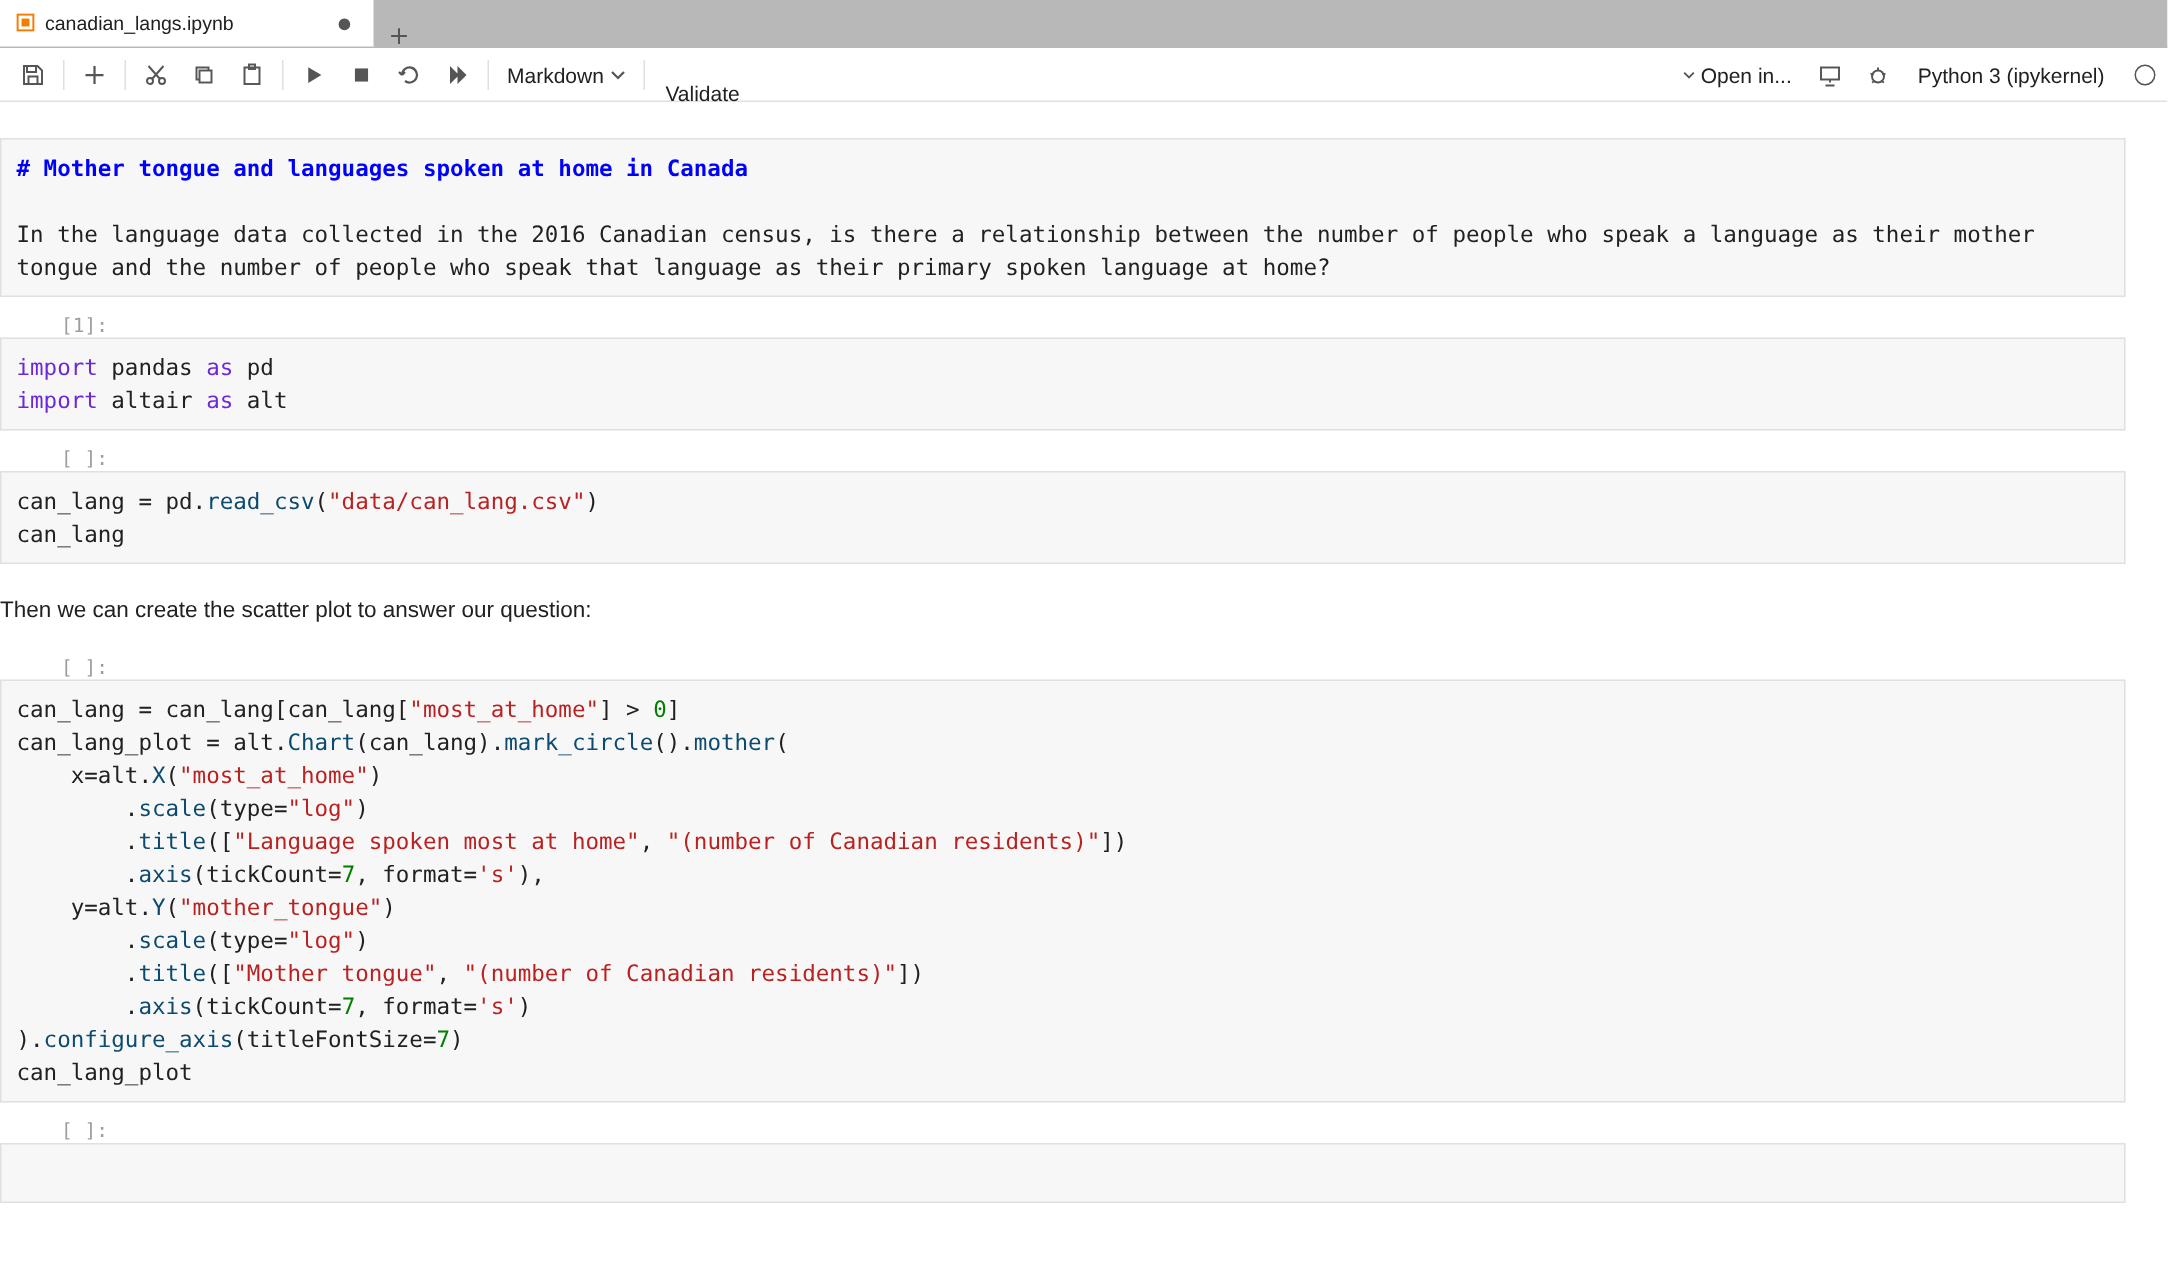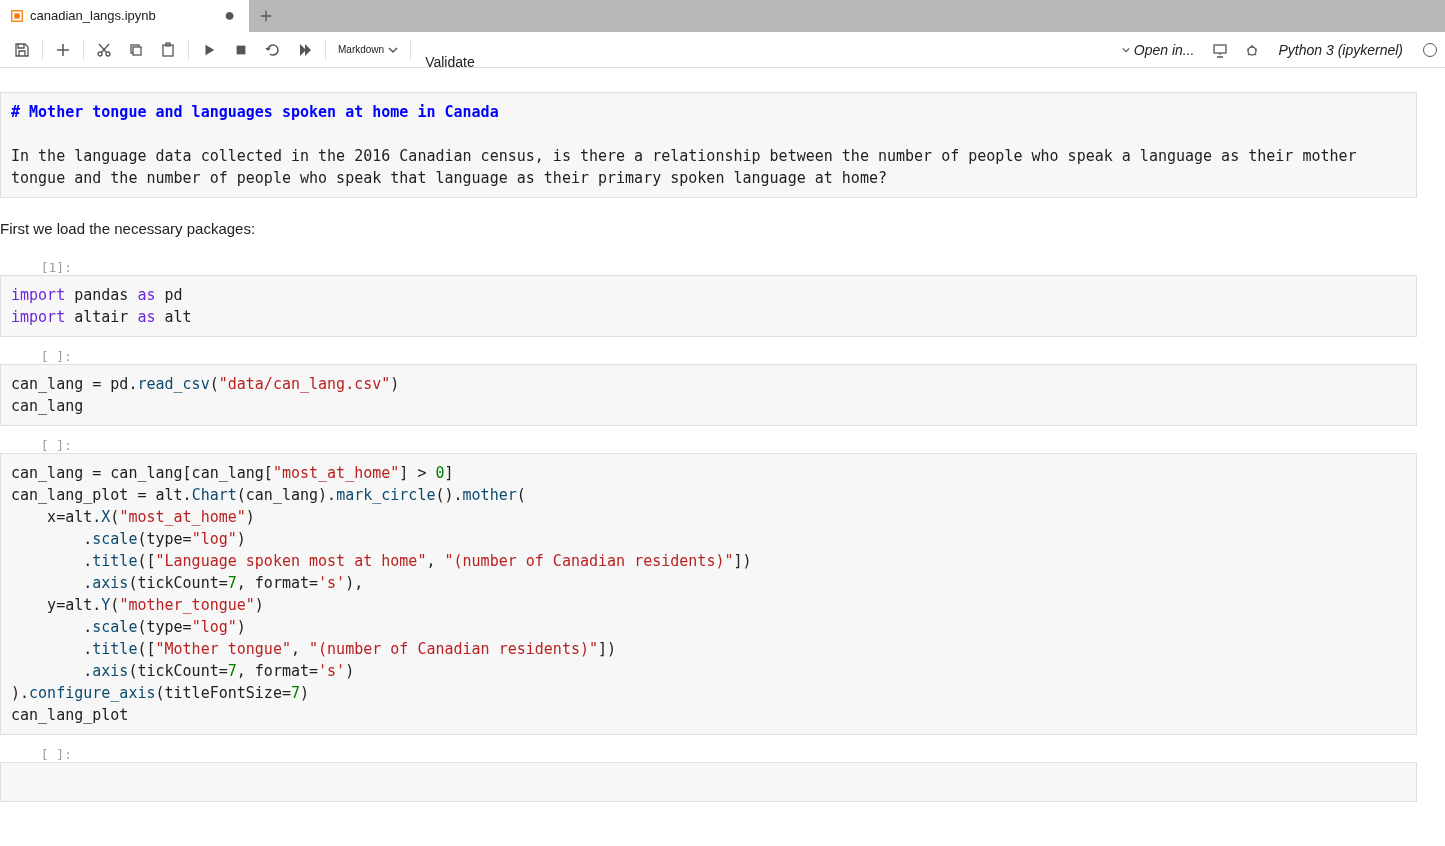--- a/index.html
+++ b/index.html
@@ -1,33 +1,33 @@
 <!DOCTYPE html>
 <html><head>
 <meta charset="utf-8">
 <style>
 * { box-sizing: border-box; margin: 0; padding: 0; }
 body { font-family: -apple-system, BlinkMacSystemFont, "Segoe UI", Helvetica, Arial, sans-serif; font-size: 13px; color: #212121; background: #fff; overflow: hidden; }
 
 
-.tabbar { display: flex; align-items: center; background: #b8b8b8; height: 32px; border-bottom: 1px solid #b8b8b8; }
+.tabbar { display: flex; align-items: flex-end; background: #b8b8b8; height: 32px; border-bottom: 1px solid #b8b8b8; }
 .tab { display: flex; align-items: center; background: #fff; height: 32px; padding: 0 10px; border-right: 1px solid #b8b8b8; gap: 6px; min-width: 250px; }
 .tab-icon { width: 14px; height: 14px; display: inline-block; }
 .tab-title { font-size: 13px; flex: 1; }
 .tab-dirty { color: #555; font-size: 18px; padding: 0 4px; }
 .tab-new { width: 32px; display: flex; align-items: center; justify-content: center; color: #555; font-size: 18px; }
 
 
 .toolbar { display: flex; align-items: center; height: 36px; padding: 0 8px; border-bottom: 1px solid #e0e0e0; gap: 4px; }
 .tb-btn { width: 28px; height: 28px; display: flex; align-items: center; justify-content: center; color: #555; cursor: pointer; border-radius: 2px; }
 .tb-sep { width: 1px; height: 20px; background: #e0e0e0; margin: 0 2px; }
-.tb-select { display: flex; align-items: center; gap: 4px; padding: 0 6px; font-size: 10px; cursor: pointer; }
+.tb-select { display: flex; align-items: center; gap: 4px; padding: 0 6px; font-size: 14px; cursor: pointer; }
 .tb-validate { padding: 0 8px; font-size: 14px; cursor: pointer; margin-top: 24px; }
 .tb-spacer { flex: 1; }
-.tb-text { padding: 0 8px; font-size: 14px; display: flex; align-items: center; gap: 4px; cursor: pointer; font-style: italic; }
+.tb-text { padding: 0 8px; font-size: 14px; display: flex; align-items: center; gap: 4px; cursor: pointer; }
 .kernel-ind { width: 14px; height: 14px; border: 1.5px solid #555; border-radius: 50%; margin-left: 8px; }
 
 
 .notebook-wrap { height: calc(100vh - 68px); overflow-y: scroll; padding: 12px 4px 12px 0; }
 .notebook { max-width: 100%; }
 
 .cell { display: flex; margin: 4px 0; position: relative; flex-direction: column; }
 .cell-gutter { width: 18px; }
 .cell-bar { width: 4px; height: 100%; }
 .cell.active .cell-bar { background: #1976d2; }
@@ -171,29 +171,20 @@
           <div class="cell-bar"></div>
         </div>
       <div class="cell-prompt"></div>
       <div class="cell-body">
         <div class="input-area"><span class="c-blue"># Mother tongue and languages spoken at home in Canada</span>
 
 <span style="white-space:pre-wrap">In the language data collected in the 2016 Canadian census, is there a relationship between the number of people who speak a language as their mother tongue and the number of people who speak that language as their primary spoken language at home?</span></div>
       </div>
     </div>
 
-    <div class="cell">
-      <div class="cell-gutter">
-          <div class="cell-bar"></div>
-        </div>
-      <div class="cell-prompt"></div>
-      <div class="cell-body">
-          <div class="md-rendered">First we load the necessary packages:</div>
-        </div>
-    </div>
 
     <div class="cell">
       <div class="cell-gutter">
           <div class="cell-bar"></div>
         </div>
       <div class="cell-prompt">[1]:</div>
       <div class="cell-body">
         <div class="input-area"><span class="c-green">import</span><span> pandas </span><span class="c-green">as</span><span> pd</span>
 <span class="c-green">import</span><span> altair </span><span class="c-green">as</span><span> alt</span></div>
       </div>
@@ -204,20 +195,29 @@
       <div class="cell-gutter">
           <div class="cell-bar"></div>
         </div>
       <div class="cell-prompt">[ ]:</div>
       <div class="cell-body">
         <div class="input-area"><span>can_lang = pd.</span><span class="c-meth">read_csv</span><span>(</span><span class="c-str">"data/can_lang.csv"</span><span>)</span>
 <span>can_lang</span></div>
       </div>
     </div>
 
+    <div class="cell">
+      <div class="cell-gutter">
+          <div class="cell-bar"></div>
+        </div>
+      <div class="cell-prompt"></div>
+      <div class="cell-body">
+          <div class="md-rendered">Then we can create the scatter plot to answer our question:</div>
+        </div>
+    </div>
 
     <div class="cell">
       <div class="cell-gutter">
           <div class="cell-bar"></div>
         </div>
       <div class="cell-prompt">[ ]:</div>
       <div class="cell-body">
         <div class="input-area"><span>can_lang = can_lang[can_lang[</span><span class="c-str">"most_at_home"</span><span>] &gt; </span><span class="c-num">0</span><span>]</span>
 <span>can_lang_plot = alt.</span><span class="c-meth">Chart</span><span>(can_lang).</span><span class="c-meth">mark_circle</span><span>().</span><span class="c-meth">mother</span><span>(</span>
 <span>    x=alt.</span><span class="c-meth">X</span><span>(</span><span class="c-str">"most_at_home"</span><span>)</span>

